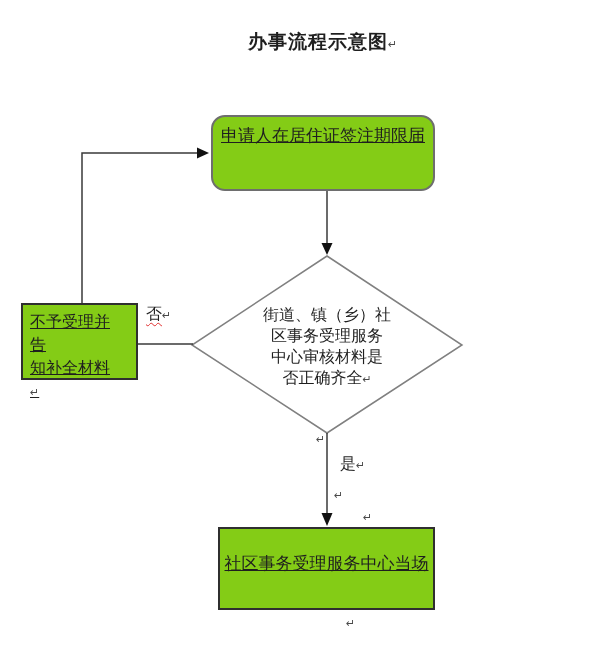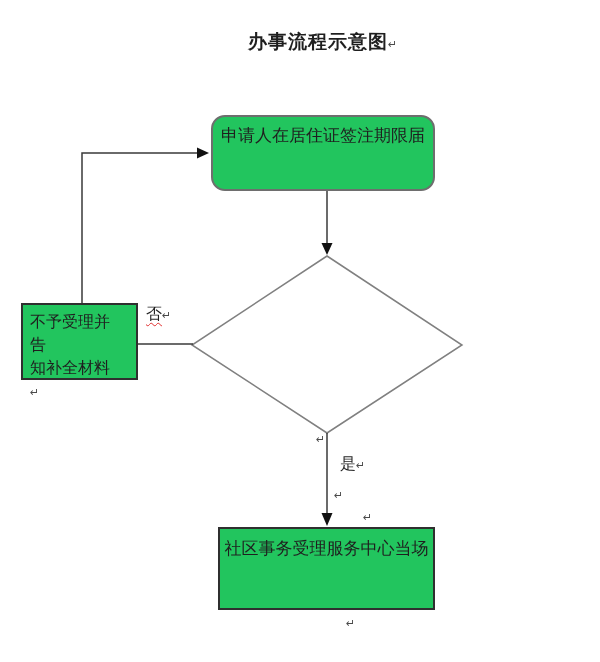--- a/index.html
+++ b/index.html
@@ -40,22 +40,23 @@
     letter-spacing: 0;
   }
   .pilcrow-abs {
     position: absolute;
     font-family: "DejaVu Sans", sans-serif;
     font-size: 11px;
     color: #4a4a4a;
   }
   .node {
     position: absolute;
-    background: #22c55e;
+    background: #84cc16;
     box-sizing: border-box;
+    text-decoration: underline;
   }
   .node-start {
     left: 211px;
     top: 115px;
     width: 224px;
     height: 76px;
     border: 2px solid #6e6e6e;
     border-radius: 14px;
     text-align: center;
     font-size: 17px;
@@ -75,21 +76,21 @@
   }
   .node-result {
     left: 218px;
     top: 527px;
     width: 217px;
     height: 83px;
     border: 2px solid #2f2f2f;
     text-align: center;
     font-size: 17px;
     line-height: 24px;
-    padding-top: 8px;
+    padding-top: 23px;
   }
   .decision-text {
     position: absolute;
     left: 247px;
     top: 304px;
     width: 160px;
     text-align: center;
     font-size: 16px;
     line-height: 21px;
   }
@@ -135,20 +136,26 @@
     <line x1="327" y1="433" x2="327" y2="515" stroke="#3a3a3a" stroke-width="1.5"></line>
     <polygon points="321.5,513 332.5,513 327,526" fill="#111111"></polygon>
   </svg>
 
   <div class="title"><span>办事流程示意图</span><span class="pilcrow">↵</span></div>
 
   <div class="node node-start">
     <span class="line-row">申请人在居住证签注期限届</span>
   </div>
 
+  <div class="decision-text">
+    <span class="line-row">街道、镇（乡）社</span>
+    <span class="line-row">区事务受理服务</span>
+    <span class="line-row">中心审核材料是</span>
+    <span class="line-row"><span>否正确齐全</span><span class="pilcrow">↵</span></span>
+  </div>
 
   <div class="node node-reject">
     <span class="line-row">不予受理并告</span>
     <span class="line-row"><span>知补全材料</span><span class="pilcrow">↵</span></span>
   </div>
 
   <div class="node node-result">
     <span class="line-row">社区事务受理服务中心当场</span>
   </div>
 

